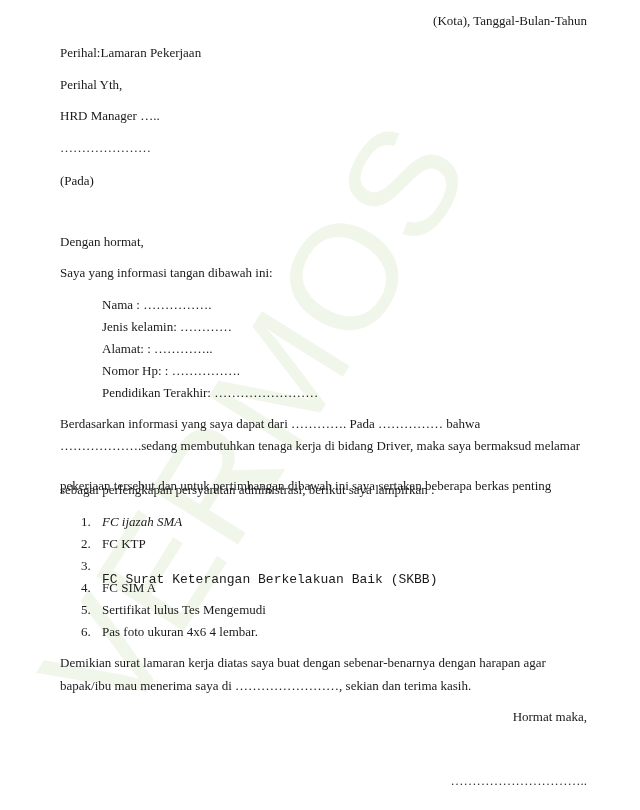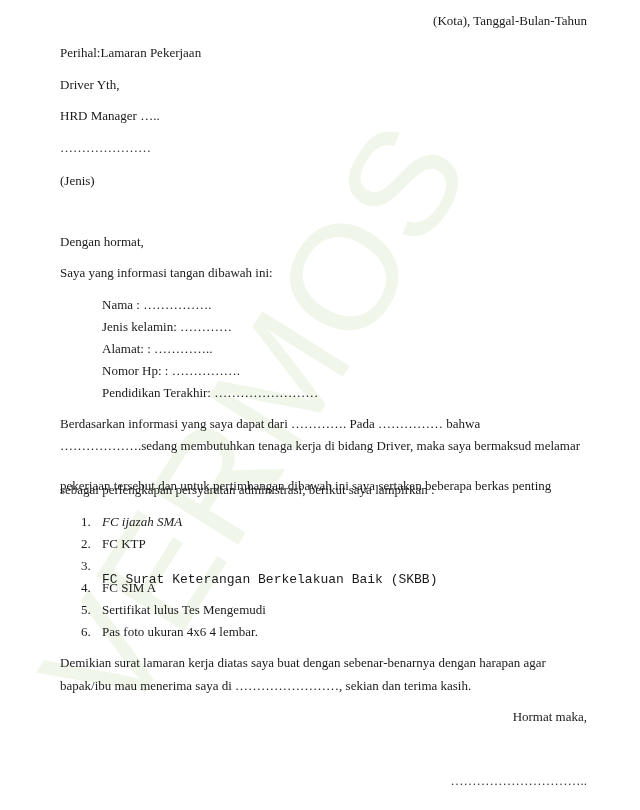--- a/index.html
+++ b/index.html
@@ -57,27 +57,27 @@
 <body>
 
 <div class="page">
 
   <div class="watermark"><span>VERMOS</span></div>
 
   <div class="line left" style="top:45px;">Perihal:Lamaran Pekerjaan</div>
 
   <div class="line right" style="top:13px;">(Kota), Tanggal-Bulan-Tahun</div>
 
-  <div class="line left" style="top:77px;">Driver Yth,</div>
+  <div class="line left" style="top:77px;">Perihal Yth,</div>
 
   <div class="line left" style="top:108px;">HRD Manager …..</div>
 
   <div class="line left dots" style="top:140px;">…………………</div>
 
-  <div class="line left" style="top:173px;">(Jenis)</div>
+  <div class="line left" style="top:173px;">(Pada)</div>
 
   <div class="line left" style="top:234px;">Dengan hormat,</div>
 
   <div class="line left" style="top:265px;">Saya yang informasi tangan dibawah ini:</div>
 
   <div>
     <div class="line indent" style="top:297px;">Nama : …………….</div>
     <div class="line indent" style="top:319px;">Jenis kelamin: …………</div>
     <div class="line indent" style="top:341px;">Alamat: : …………..</div>
     <div class="line indent" style="top:363px;">Nomor Hp: : …………….</div>

